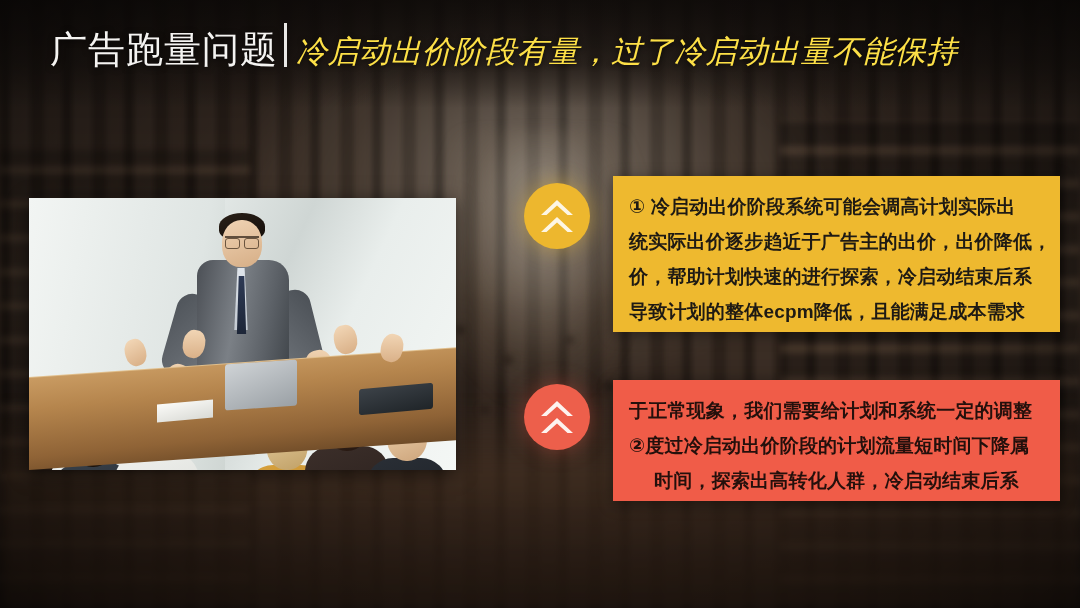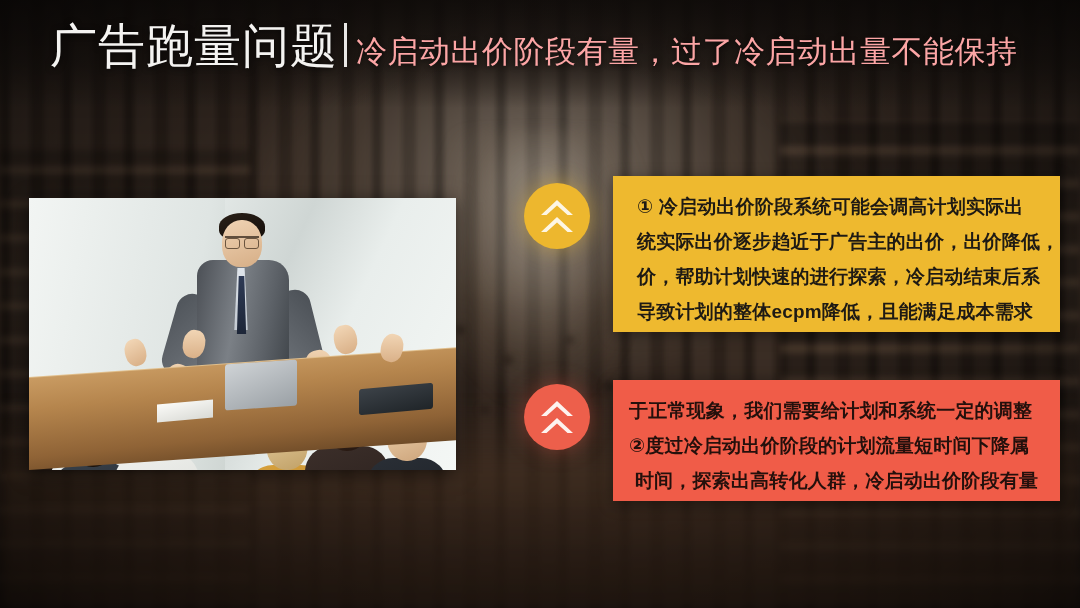--- a/index.html
+++ b/index.html
@@ -52,30 +52,30 @@
       radial-gradient(circle 10px at 55px 110px, rgba(26,19,14,.75) 0%, rgba(26,19,14,0) 70%);
     filter:blur(3px);}
   .bg-top{position:absolute;left:0;right:0;top:0;height:108px;
     background:linear-gradient(180deg,rgba(16,12,10,0.88) 0%,rgba(22,17,14,0.62) 60%,rgba(24,18,14,0) 100%);}
   .bg-vig{position:absolute;inset:0;
     background:radial-gradient(ellipse 780px 520px at 50% 46%, rgba(0,0,0,0) 40%, rgba(0,0,0,0.45) 85%, rgba(0,0,0,0.68) 100%);}
 
   
   .header{position:absolute;left:50px;top:18px;display:flex;align-items:baseline;}
   .title-main{
-    font-size:47px;line-height:1;color:#f4f3f1;letter-spacing:1px;
+    font-size:37px;line-height:1;color:#f4f3f1;letter-spacing:1px;
     font-weight:400;text-shadow:0 1px 6px rgba(0,0,0,.7);white-space:nowrap;
   }
   .title-div{
     display:inline-block;width:3px;height:44px;background:#e9e8e6;
     margin:0 9px 0 6px;position:relative;top:5px;
   }
   .title-sub{
-    font-size:31px;line-height:1;color:#fca5a5;letter-spacing:.5px;
-    font-weight:400;text-shadow:0 1px 5px rgba(0,0,0,.7);white-space:nowrap;
+    font-size:31px;line-height:1;color:#fde047;letter-spacing:.5px;
+    font-weight:400;text-shadow:0 1px 5px rgba(0,0,0,.7);white-space:nowrap;font-style:italic;
   }
 
   
   .photo{
     position:absolute;left:29px;top:198px;width:427px;height:272px;
     overflow:hidden;box-shadow:0 4px 18px rgba(0,0,0,.55);
     background:#e9eeec;
   }
   .ph-wall{position:absolute;inset:0;
     background:linear-gradient(115deg,#eff3f1 0%,#e7ecea 30%,#cfd6d4 52%,#e9eeec 68%,#f4f7f5 100%);}
@@ -140,21 +140,21 @@
 
   
   .icon-badge{position:absolute;width:66px;height:66px;border-radius:50%;
     display:flex;align-items:center;justify-content:center;}
   .icon-yellow{left:524px;top:183px;background:#edb72e;box-shadow:0 0 22px rgba(237,183,46,.45);}
   .icon-red{left:524px;top:384px;background:#ed5f4b;box-shadow:0 0 22px rgba(237,95,75,.4);}
   .icon-badge svg{display:block;}
 
   .callout{position:absolute;box-sizing:border-box;}
   .box-yellow{left:613px;top:176px;width:447px;height:156px;background:#eeb92f;
-    padding:13px 16px 0 24px;box-shadow:0 3px 14px rgba(0,0,0,.4);}
+    padding:13px 16px 0 16px;box-shadow:0 3px 14px rgba(0,0,0,.4);}
   .box-red{left:613px;top:380px;width:447px;height:121px;background:#f05c48;
     padding:13px 16px 0 16px;box-shadow:0 3px 14px rgba(0,0,0,.4);}
   .ln{font-size:19px;line-height:35px;font-weight:700;color:#1e1a14;
     letter-spacing:.2px;white-space:nowrap;}
   .box-red .ln{color:#24100c;}
   .ln-c{text-align:center;}
 </style>
 </head>
 <body>
 
@@ -240,16 +240,16 @@
 
   <div class="icon-badge icon-red">
     <svg width="40" height="42" viewBox="0 0 40 42" aria-hidden="true">
       <path d="M4 20 L20 5 L36 20 L30.5 20 L20 10.5 L9.5 20 Z" fill="#fdf3ef"></path>
       <path d="M4 37 L20 22 L36 37 L30.5 37 L20 27.5 L9.5 37 Z" fill="#fdf3ef"></path>
     </svg>
   </div>
   <div class="callout box-red">
     <div class="ln">于正常现象，我们需要给计划和系统一定的调整</div>
     <div class="ln">②度过冷启动出价阶段的计划流量短时间下降属</div>
-    <div class="ln ln-c">时间，探索出高转化人群，冷启动出价阶段有量</div>
+    <div class="ln ln-c">时间，探索出高转化人群，冷启动结束后系</div>
   </div>
 
 </div>
 
 </body></html>

